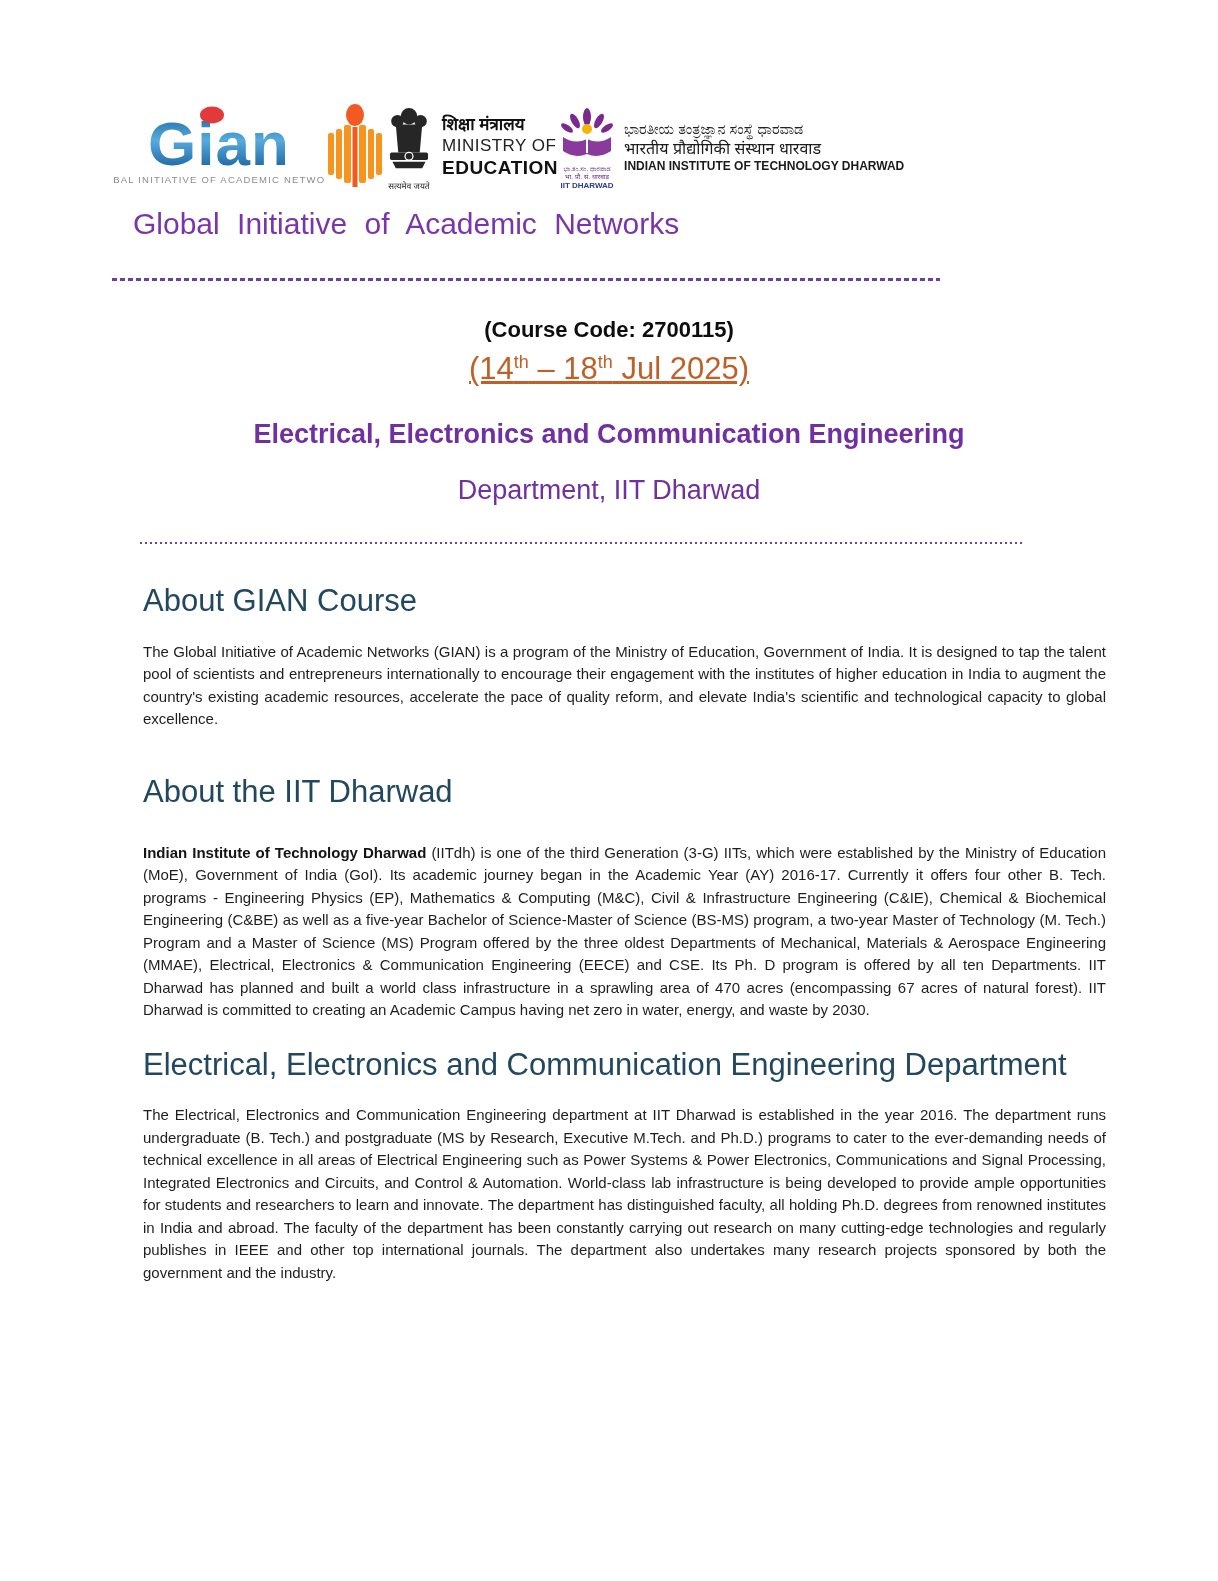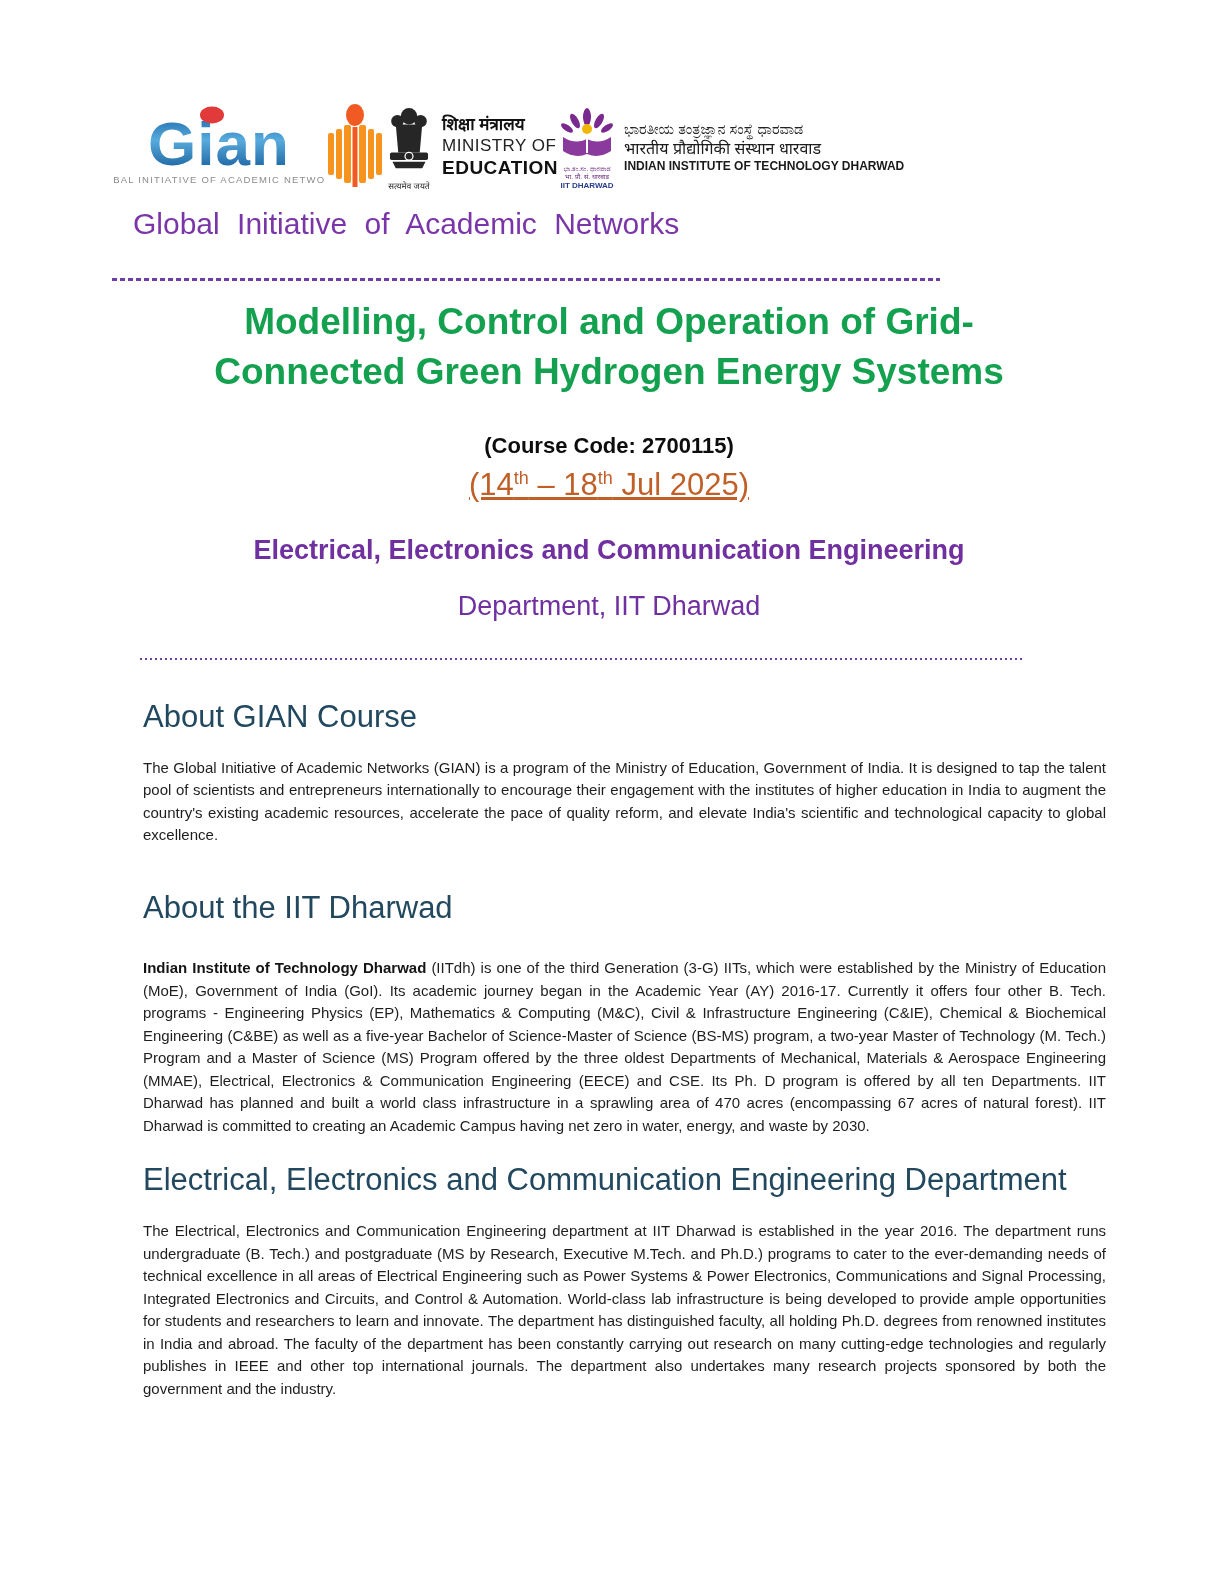--- a/index.html
+++ b/index.html
@@ -157,24 +157,20 @@
       </div>
     </div>
 
   </div>
 
   <div class="tagline">Global Initiative of Academic Networks</div>
 
   <div class="dashed-sep"></div>
 
   <div class="title-block">
-    <div class="course-title">
-      <div>Modelling, Control and Operation of Grid-</div>
-      <div>Connected Green Hydrogen Energy Systems</div>
-    </div>
     <div class="course-code">(Course Code: 2700115)</div>
     <div class="course-date"><span>(14</span><sup>th</sup><span> – 18</span><sup>th</sup><span> Jul 2025)</span></div>
     <div class="dept-line first">Electrical, Electronics and Communication Engineering</div>
     <div class="dept-line second">Department, IIT Dharwad</div>
   </div>
 
   <div class="dotted-sep"></div>
 
   <h1 class="section-heading">About GIAN Course</h1>
   <p class="body-para">The Global Initiative of Academic Networks (GIAN) is a program of the Ministry of Education, Government of India. It is designed to tap the talent pool of scientists and entrepreneurs internationally to encourage their engagement with the institutes of higher education in India to augment the country's existing academic resources, accelerate the pace of quality reform, and elevate India's scientific and technological capacity to global excellence.</p>

